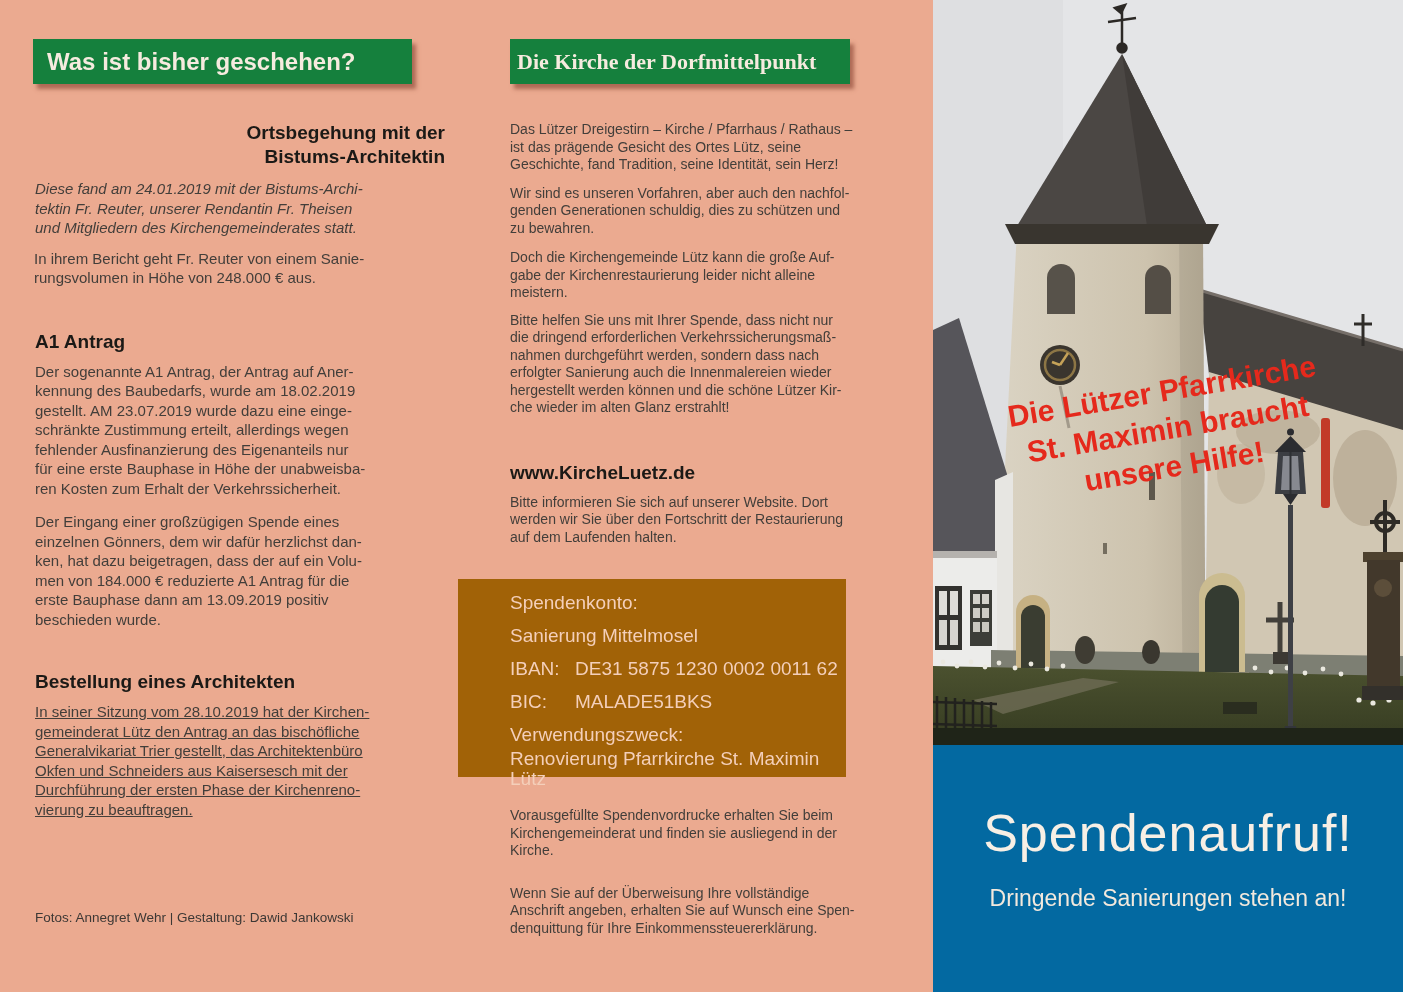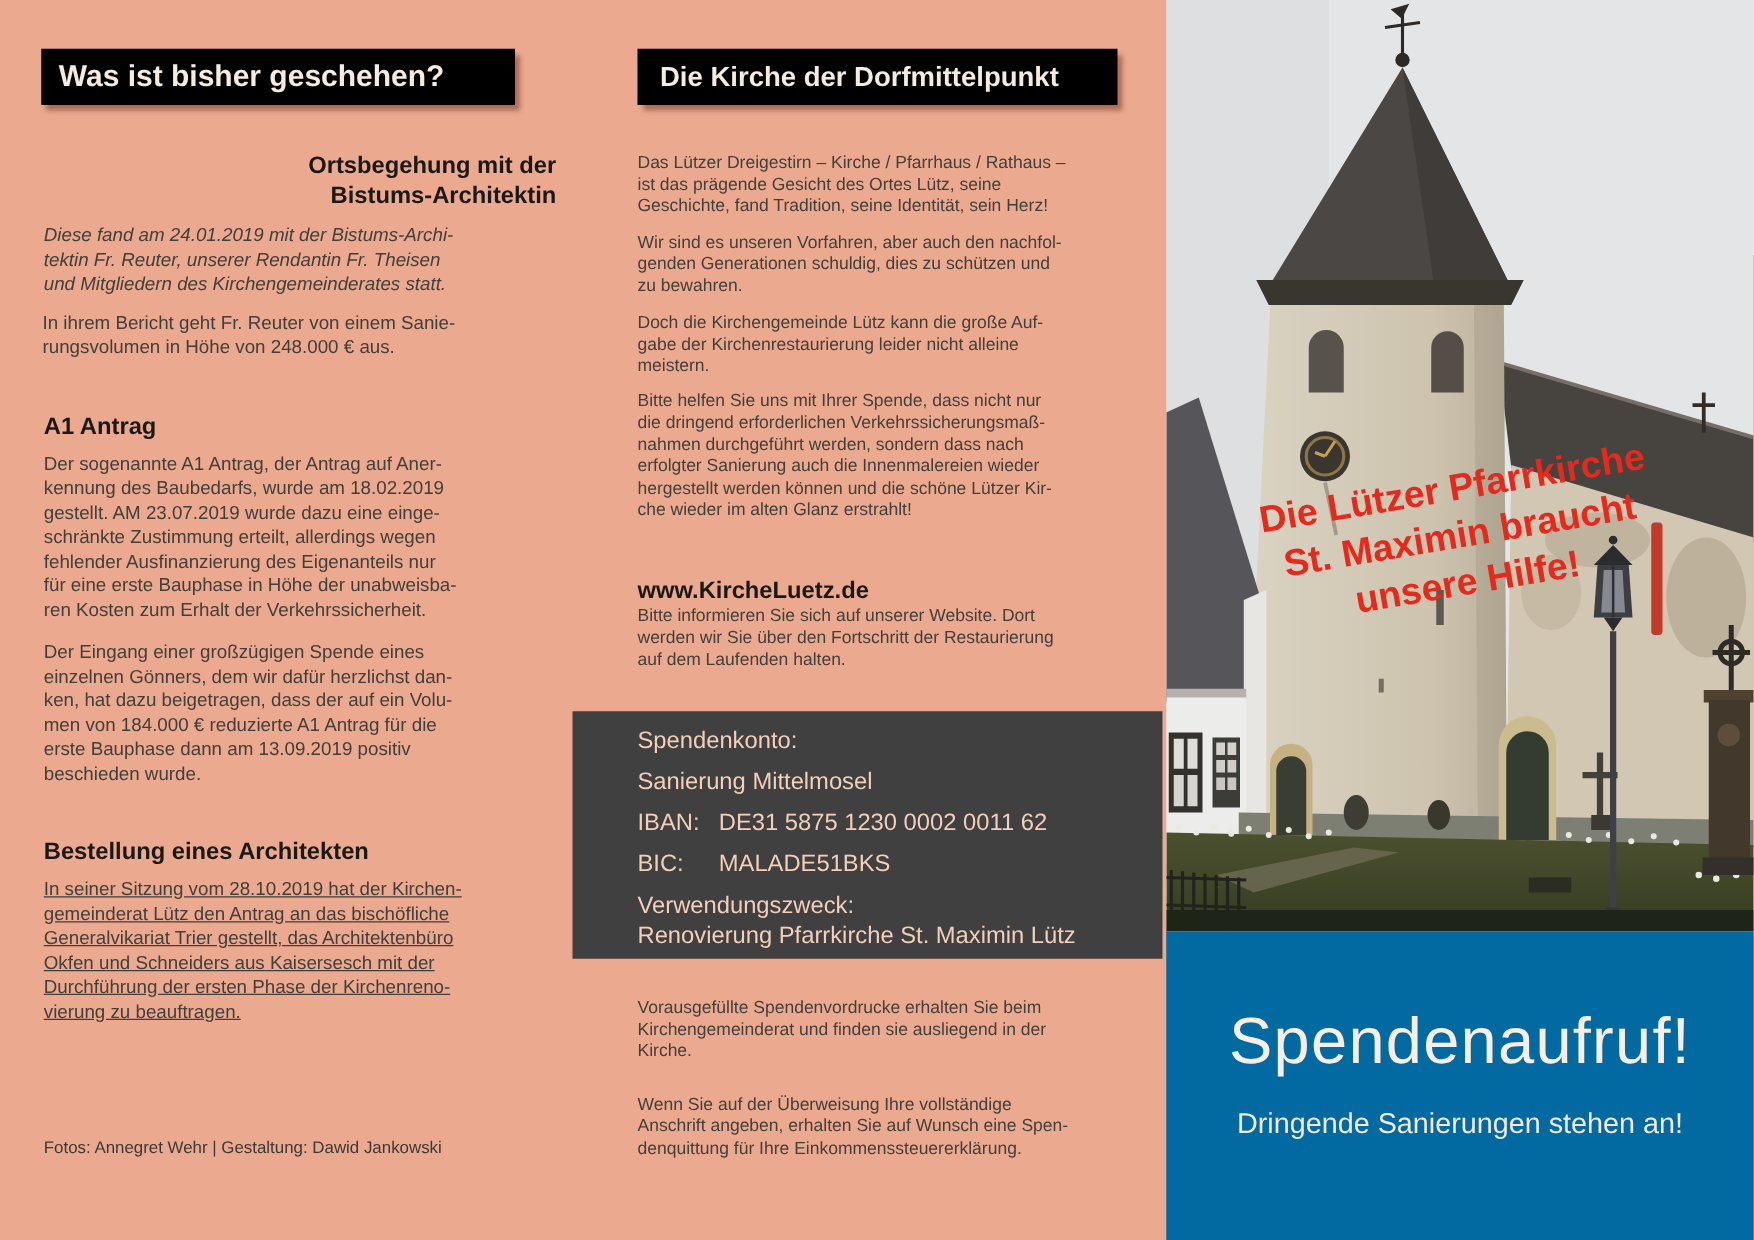--- a/index.html
+++ b/index.html
@@ -6,36 +6,36 @@
   body{
     width:1403px;height:992px;position:relative;overflow:hidden;
     background:#ebaa90;
     font-family:"Liberation Sans", sans-serif;
     color:#423e3a;
   }
   .panel{position:absolute;top:0;height:992px;}
   #panel-left{left:0;width:467px;}
   #panel-mid{left:467px;width:466px;}
   .bar{
-    background:#000000;color:#f6ebdf;font-weight:bold;
+    background:#15803d;color:#f6ebdf;font-weight:bold;
     display:flex;align-items:center;
     box-shadow:4px 5px 4px rgba(122,52,36,0.55);
   }
   #bar-left{margin:39px 0 0 33px;width:379px;height:45px;font-size:24px;padding-left:14px;box-sizing:border-box;}
-  #bar-mid{margin:39px 0 0 43px;width:384px;height:45px;font-size:22px;padding-left:18px;box-sizing:border-box;}
+  #bar-mid{margin:39px 0 0 43px;width:340px;height:45px;font-size:22px;padding-left:7px;box-sizing:border-box;font-family:Liberation Serif, serif;}
   .h{font-weight:bold;color:#1b1916;font-size:19px;line-height:24px;white-space:pre-line;}
   .body{font-size:15px;line-height:19.5px;white-space:pre-line;}
   #panel-left .h,#panel-left .body{margin-left:35px;width:410px;}
   #panel-mid .h,#panel-mid .body{margin-left:43px;width:410px;font-size:14px;line-height:17.5px;}
   #panel-mid .h{font-size:19px;line-height:22px;font-weight:bold;}
   .footer-credit{position:absolute;left:35px;top:910px;font-size:13.5px;color:#3c3835;}
   
   #konto{
-    margin:33px 0 0 -9px;width:472px;height:198px;box-sizing:border-box;
-    background:#404040;color:#f4cfba;
+    margin:33px 0 0 -9px;width:388px;height:198px;box-sizing:border-box;
+    background:#a16207;color:#f4cfba;
     padding:14px 10px 0 52px;font-size:19px;
   }
   #konto .row{line-height:20px;margin-bottom:13px;white-space:pre;}
   #konto .lbl{display:inline-block;min-width:65px;}
   #konto .row-tight{line-height:20px;margin:0;}
   #konto .row-tight2{line-height:20px;margin-top:4px;}
   
   #photo{position:absolute;left:933px;top:0;width:470px;height:745px;overflow:hidden;}
   #overlay-text{
     position:absolute;left:18px;top:372px;width:434px;
@@ -101,21 +101,21 @@
   <div class="body" style="margin-top:12px;">Doch die Kirchengemeinde Lütz kann die große Auf-
 gabe der Kirchenrestaurierung leider nicht alleine
 meistern.</div>
   <div class="body" style="margin-top:10px;">Bitte helfen Sie uns mit Ihrer Spende, dass nicht nur
 die dringend erforderlichen Verkehrssicherungsmaß-
 nahmen durchgeführt werden, sondern dass nach
 erfolgter Sanierung auch die Innenmalereien wieder
 hergestellt werden können und die schöne Lützer Kir-
 che wieder im alten Glanz erstrahlt!</div>
   <div class="h" style="margin-top:45px;">www.KircheLuetz.de</div>
-  <div class="body" style="">Bitte informieren Sie sich auf unserer Website. Dort
+  <div class="body" style="margin-top:10px;">Bitte informieren Sie sich auf unserer Website. Dort
 werden wir Sie über den Fortschritt der Restaurierung
 auf dem Laufenden halten.</div>
 
   <div id="konto">
     <div class="row">Spendenkonto:</div>
     <div class="row">Sanierung Mittelmosel</div>
     <div class="row"><span class="lbl">IBAN:</span><span>DE31 5875 1230 0002 0011 62</span></div>
     <div class="row"><span class="lbl">BIC:</span><span>MALADE51BKS</span></div>
     <div class="row-tight">Verwendungszweck:</div>
     <div class="row-tight2">Renovierung Pfarrkirche St. Maximin Lütz</div>

